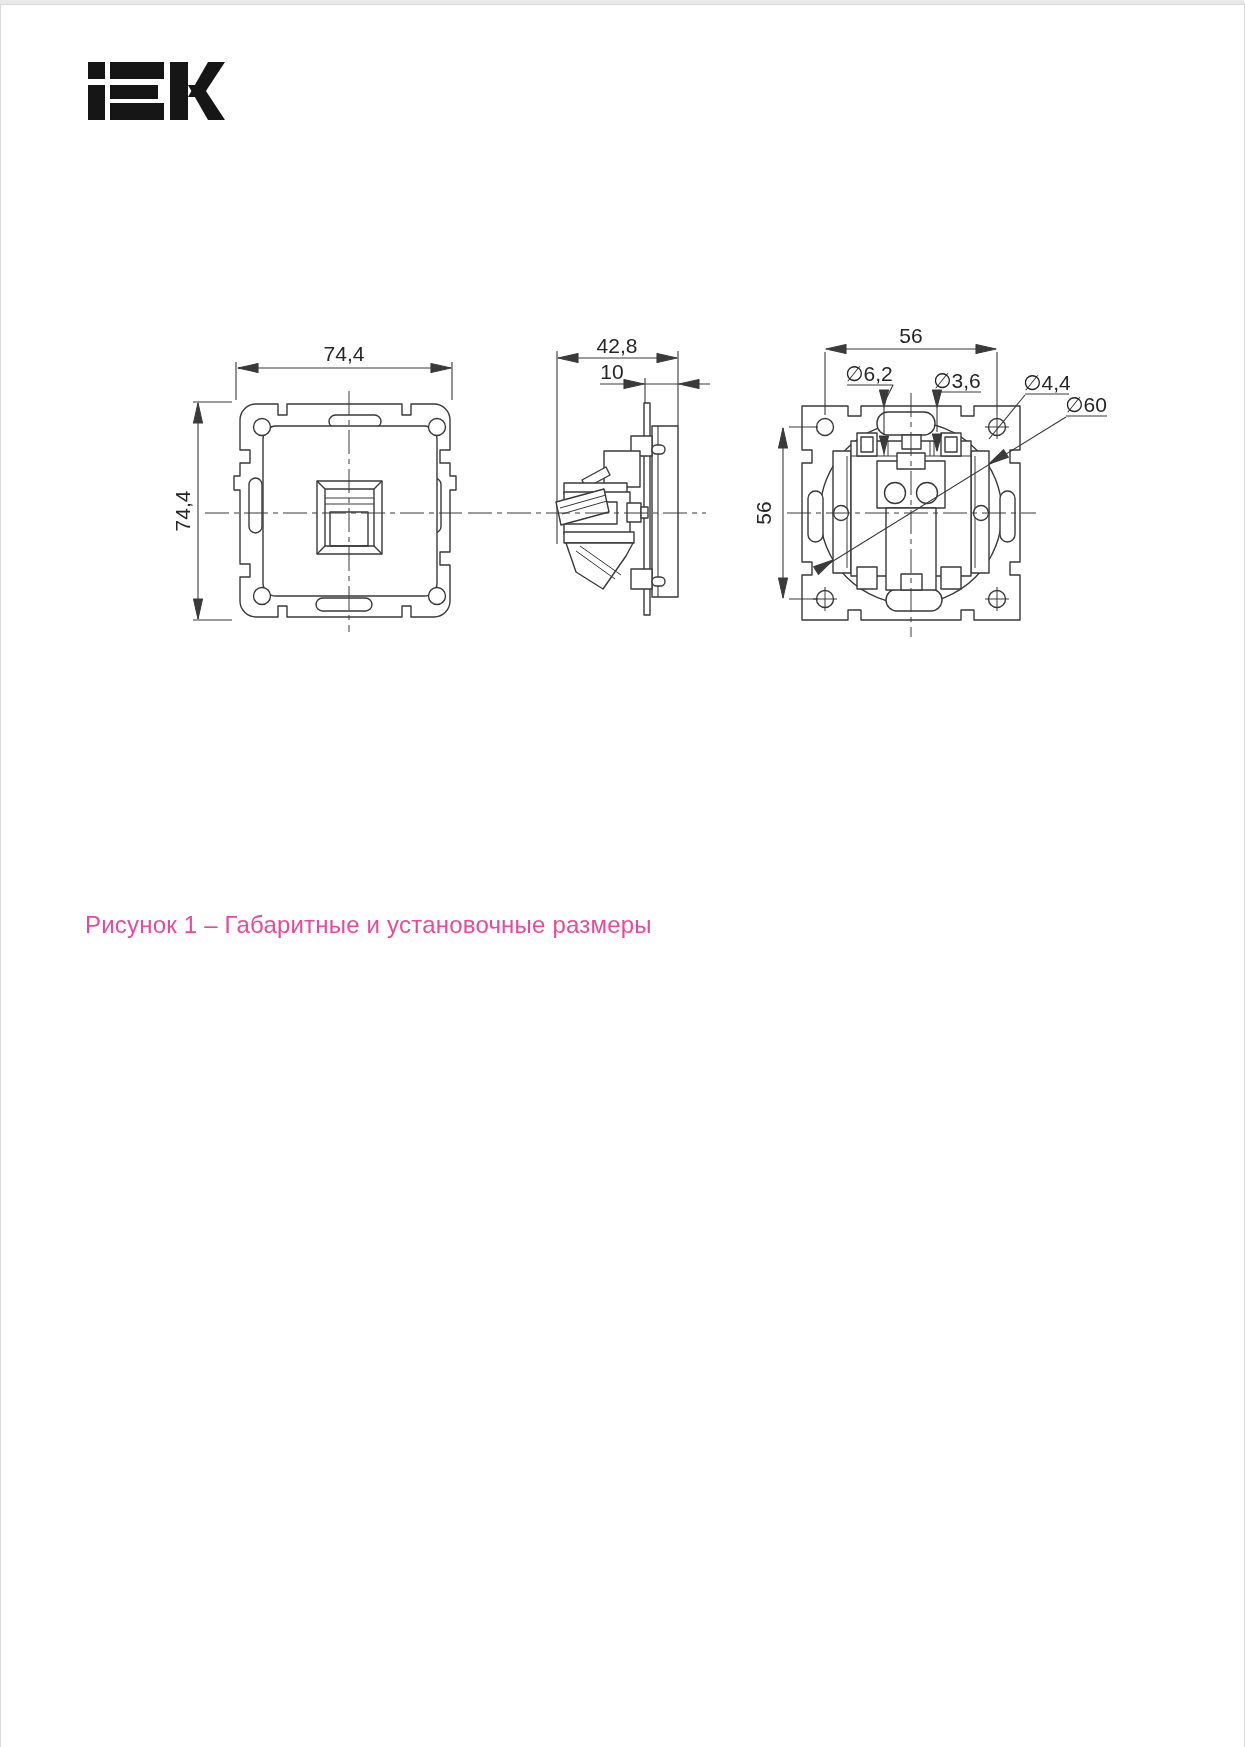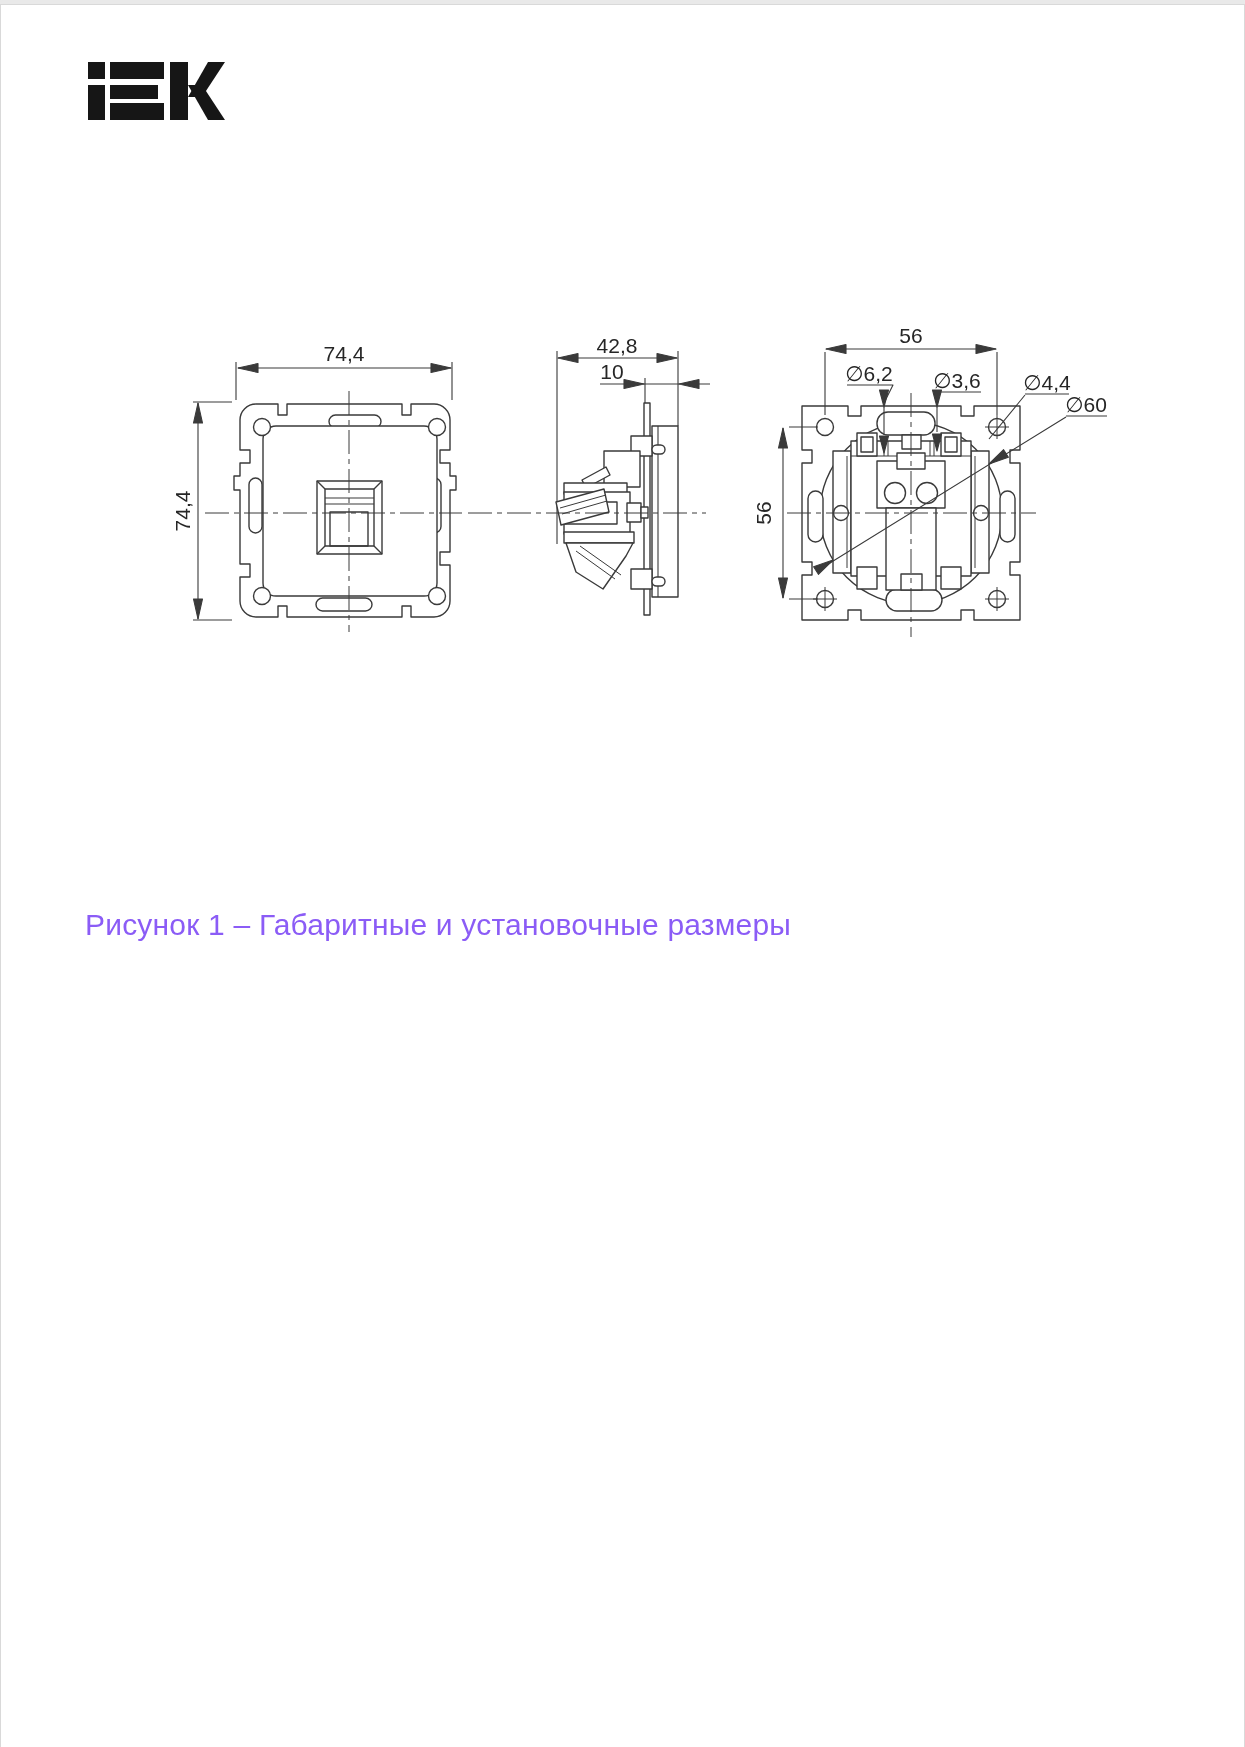--- a/index.html
+++ b/index.html
@@ -9,21 +9,21 @@
     margin:4px auto;
     background:#ffffff;
     box-shadow:inset 0 0 0 1px #d9d9d9;
     overflow:hidden;
     font-family:"Liberation Sans", sans-serif;
   }
   .logo{position:absolute;left:88px;top:58px;}
   .drawing{position:absolute;left:0;top:270px;}
   .caption{
     position:absolute;left:85px;top:904px;
-    font-size:30px;line-height:33px;color:#8b5cf6;
+    font-size:24px;line-height:33px;color:#ec4899;
     letter-spacing:0.2px;
   }
   svg text{
     font-family:"Liberation Sans", sans-serif;
     font-size:21px;
     fill:#262626;
   }
 </style>
 </head>
 <body>

